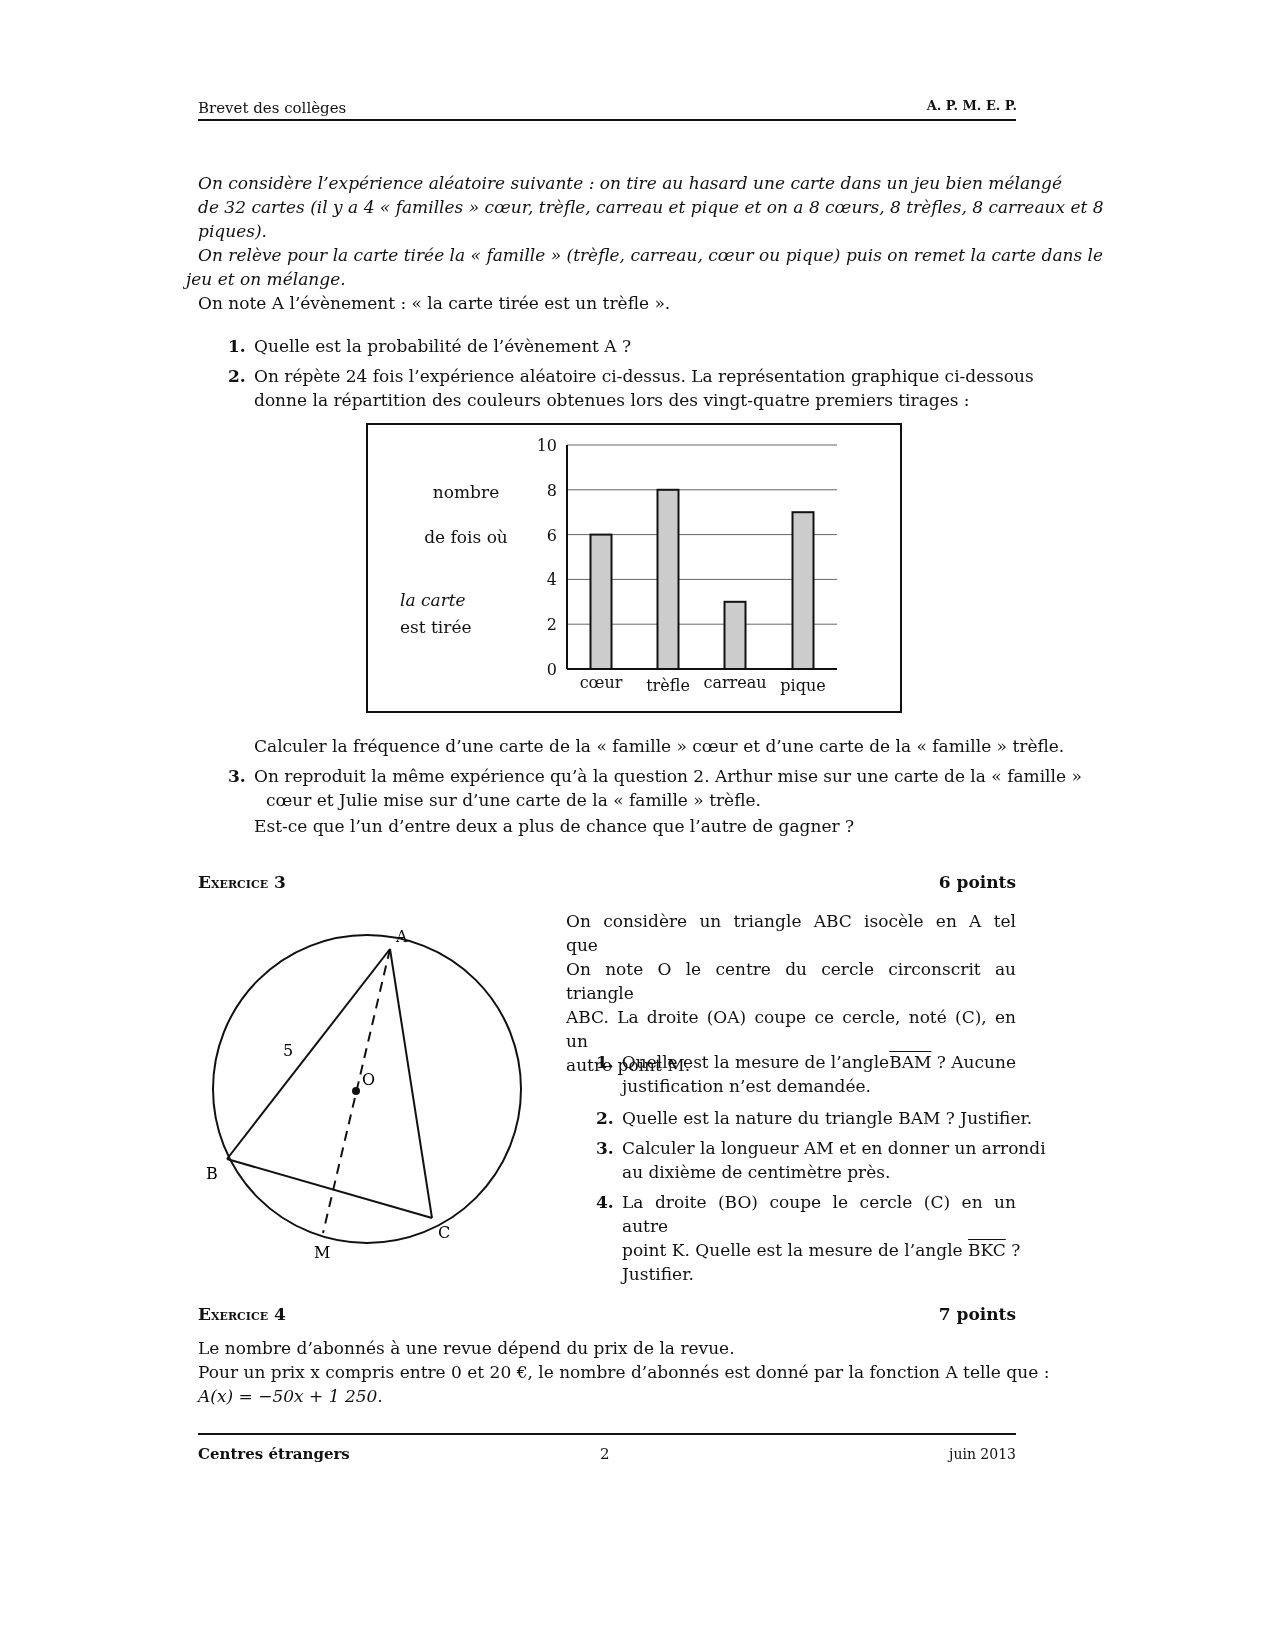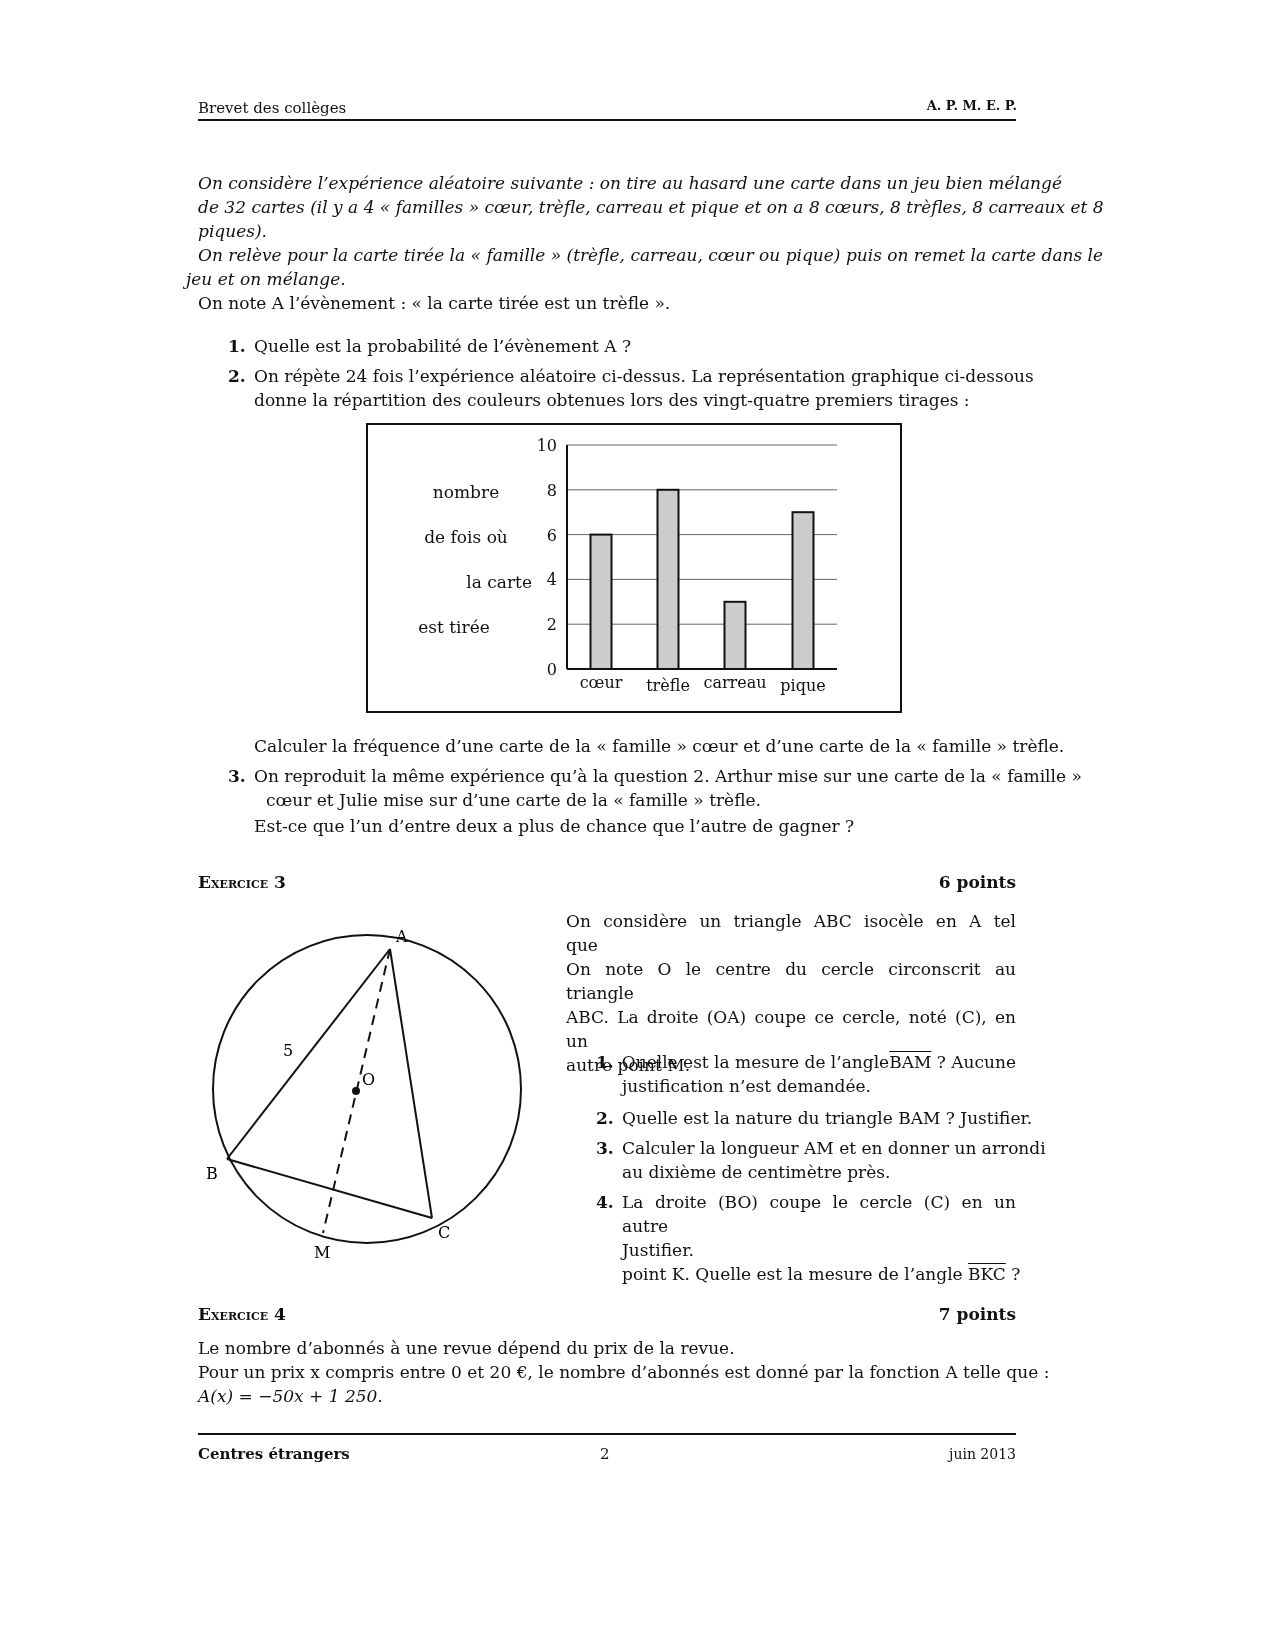--- a/index.html
+++ b/index.html
@@ -35,22 +35,22 @@
   <span class="num">1.</span><span>Quelle est la probabilité de l’évènement A ?</span>
 </div>
 <div class="abs t" style="left:228px;top:364px;">
   <span class="num">2.</span><span>On répète 24 fois l’expérience aléatoire ci-dessus. La représentation graphique ci-dessous</span>
 </div>
 <div class="abs t" style="left:254px;top:388px;">donne la répartition des couleurs obtenues lors des vingt-quatre premiers tirages :</div>
 
 <div class="abs" style="left:366px;top:423px;width:536px;height:290px;border:2px solid #111;box-sizing:border-box;"></div>
 <div class="abs t" style="left:400px;top:480px;width:132px;text-align:center;">nombre</div>
 <div class="abs t" style="left:400px;top:525px;width:132px;text-align:center;">de fois où</div>
-<div class="abs t" style="left:400px;top:570px;width:132px;text-align:right;">la carte</div>
-<div class="abs t" style="left:388px;top:615px;width:132px;text-align:center;">est tirée</div>
+<div class="abs t" style="left:400px;top:588px;width:132px;text-align:left;font-style:italic;">la carte</div>
+<div class="abs t" style="left:400px;top:615px;width:132px;text-align:left;">est tirée</div>
 
 <svg class="abs" id="chart-svg" style="left:0;top:0;" width="1275" height="1650">
   <g id="chart-grid">
       <line x1="567" y1="624.2" x2="837" y2="624.2" stroke="#666" stroke-width="1"></line>
       <line x1="567" y1="579.4" x2="837" y2="579.4" stroke="#666" stroke-width="1"></line>
       <line x1="567" y1="534.6" x2="837" y2="534.6" stroke="#666" stroke-width="1"></line>
       <line x1="567" y1="489.79999999999995" x2="837" y2="489.79999999999995" stroke="#666" stroke-width="1"></line>
       <line x1="567" y1="445" x2="837" y2="445" stroke="#666" stroke-width="1"></line>
     </g>
   <g id="chart-bars">
@@ -120,22 +120,22 @@
       </span>
   </div>
   <div class="t" style="padding-left:26px;">justification n’est demandée.</div>
   <div class="t" style="margin-top:8px;"><span class="num">2.</span><span>Quelle est la nature du triangle BAM ? Justifier.</span></div>
   <div class="t" style="margin-top:6px;"><span class="num">3.</span><span>Calculer la longueur AM et en donner un arrondi</span></div>
   <div class="t" style="padding-left:26px;">au dixième de centimètre près.</div>
   <div class="t" style="margin-top:6px;display:flex;">
       <span class="num">4.</span>
       <span class="just" style="flex:1;">La droite (BO) coupe le cercle (C) en un autre</span>
     </div>
+  <div class="t" style="padding-left:26px;"><span>point K. Quelle est la mesure de l’angle </span><span class="hat">BKC</span><span> ?</span></div>
   <div class="t" style="padding-left:26px;">Justifier.</div>
-  <div class="t" style="padding-left:26px;"><span>point K. Quelle est la mesure de l’angle </span><span class="hat">BKC</span><span> ?</span></div>
 </div>
 
 <div class="abs t b" style="left:198px;top:1302px;">
   <span class="sc-big">E</span><span class="sc-small">XERCICE</span> <span>4</span>
 </div>
 <div class="abs t b" style="right:259px;top:1302px;">7 points</div>
 <div class="abs t" style="left:198px;top:1336px;">Le nombre d’abonnés à une revue dépend du prix de la revue.</div>
 <div class="abs t" style="left:198px;top:1360px;">Pour un prix x compris entre 0 et 20 €, le nombre d’abonnés est donné par la fonction A telle que :</div>
 <div class="abs t it" style="left:198px;top:1384px;">A(x) = −50x + 1 250.</div>
 

